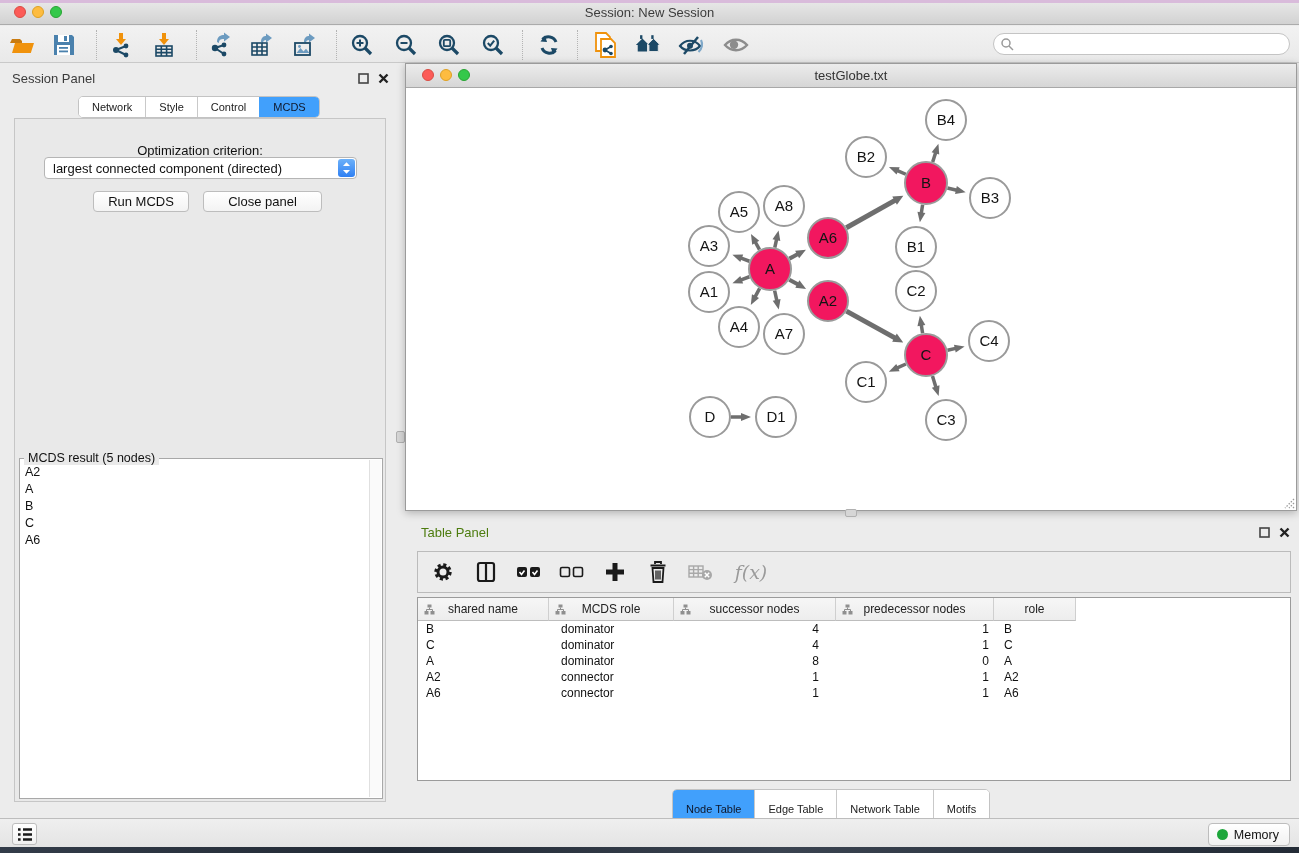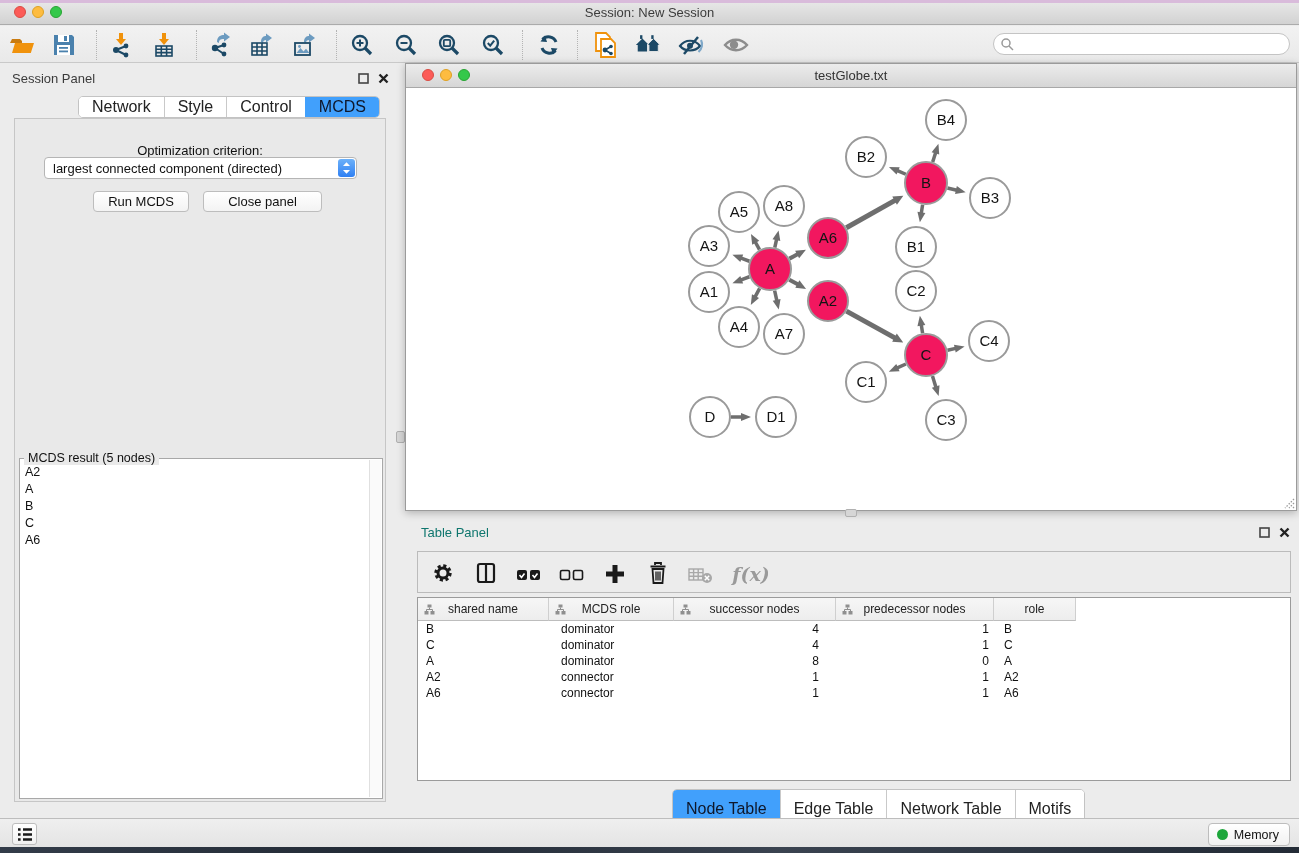--- a/index.html
+++ b/index.html
@@ -26,21 +26,21 @@
   .tbsep { position:absolute; top:4px; height:30px; width:0; border-left:1px dotted #b4b4b4; }
   #search-box { position:absolute; left:993px; top:7px; width:297px; height:22px; background:#fff;
     border:1px solid #c4c4c4; border-radius:12px; display:flex; align-items:center; padding-left:6px; }
   #search-input { border:none; outline:none; flex:1; font-size:12px; background:transparent; height:18px; }
 
   
   #cp-title   { position:absolute; left:12px; top:71px; font-size:13px; color:#3b3b3b; }
   .win-btns   { position:absolute; display:flex; gap:9px; align-items:center; }
   #cp-tabs    { position:absolute; left:78px; top:96px; height:22px; display:flex;
     border:1px solid #c3c3c3; border-radius:5px; overflow:hidden; background:#fff; }
-  .seg-tab { padding:0 13px; font-size:16px; color:#222; display:flex; align-items:center;
+  .seg-tab { padding:0 13px; font-size:11px; color:#222; display:flex; align-items:center;
     border-left:1px solid #c9c9c9; background:#fff; cursor:default; }
   .seg-tab:first-child { border-left:none; }
   .seg-tab.active { background:#41a0fc; color:#0f172a; border-left-color:#41a0fc; }
   #cp-body { position:absolute; left:14px; top:118px; width:372px; height:684px;
     background:#e9e9e9; border:1px solid #c6c6c6; }
   #opt-label { position:absolute; left:0; top:24px; width:100%; text-align:center; font-size:13px; color:#101010; }
   #opt-select { position:absolute; left:29px; top:38px; width:313px; height:22px; background:#fff;
     border:1px solid #b5b5b5; border-radius:4px; font-size:13px; color:#111;
     display:flex; align-items:center; padding-left:8px; }
   #opt-stepper { position:absolute; right:1px; top:1px; width:17px; height:18px; border-radius:3px;
@@ -66,24 +66,24 @@
   
   #netwin { position:absolute; left:405px; top:63px; width:892px; height:448px;
     border:1px solid #9b9b9b; background:#fff; box-shadow:0 2px 8px rgba(0,0,0,.25); }
   #netwin-titlebar { position:absolute; left:0; top:0; width:100%; height:24px;
     background:linear-gradient(#ececec,#d6d6d6); border-bottom:1px solid #a8a8a8; }
   #netwin-title { position:absolute; top:4px; width:100%; text-align:center; font-size:13px; color:#333; }
   #graph-canvas { position:absolute; left:0; top:24px; width:890px; height:422px; background:#fff; }
   #resize-grip { position:absolute; right:1px; bottom:1px; }
 
   
-  #tp-title { position:absolute; left:421px; top:525px; font-size:13px; color:#0f766e; }
+  #tp-title { position:absolute; left:421px; top:525px; font-size:13px; color:#4d7c0f; }
   #tp-toolbar { position:absolute; left:417px; top:551px; width:874px; height:42px;
     background:#ececec; border:1px solid #bbb; display:flex; align-items:center; gap:17px; padding-left:12px; }
-  .tpi { width:26px; height:26px; display:flex; align-items:flex-end; justify-content:center;font-weight:bold; }
+  .tpi { width:26px; height:26px; display:flex; align-items:center; justify-content:center; }
   #fx-label { font-family:"DejaVu Serif", serif; font-style:italic; font-size:19px; color:#9a9a9a; }
   #tbl { position:absolute; left:417px; top:597px; width:874px; height:184px;
     background:#fff; border:1px solid #9b9b9b; overflow:hidden; }
   #tbl-head { position:absolute; left:0; top:0; height:23px; display:flex; }
   .th { position:relative; height:23px; background:linear-gradient(#f6f6f6,#ededed);
     border-right:1px solid #cfcfcf; border-bottom:1px solid #bdbdbd;
     display:flex; align-items:center; justify-content:center; font-size:12px; color:#222; }
   .th .sort-ic { position:absolute; left:6px; top:6px; }
   #tbl-body { position:absolute; left:0; top:24px; right:0; }
   .tr { display:flex; height:16px; }

